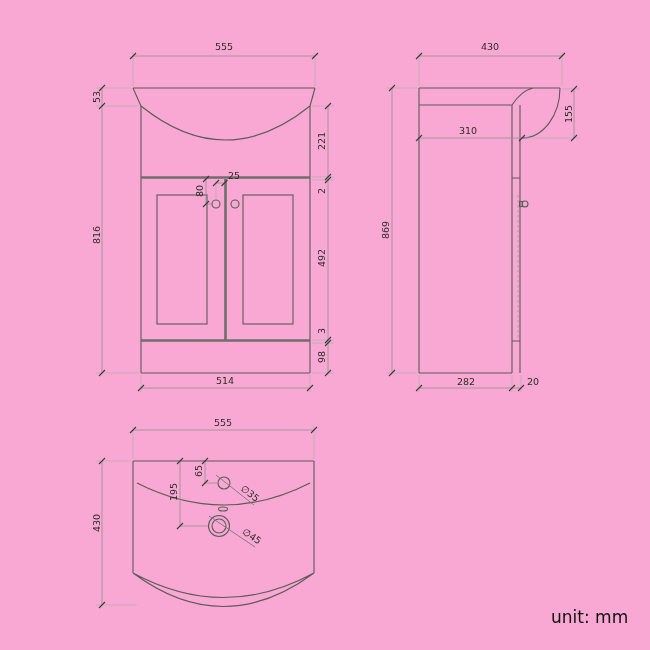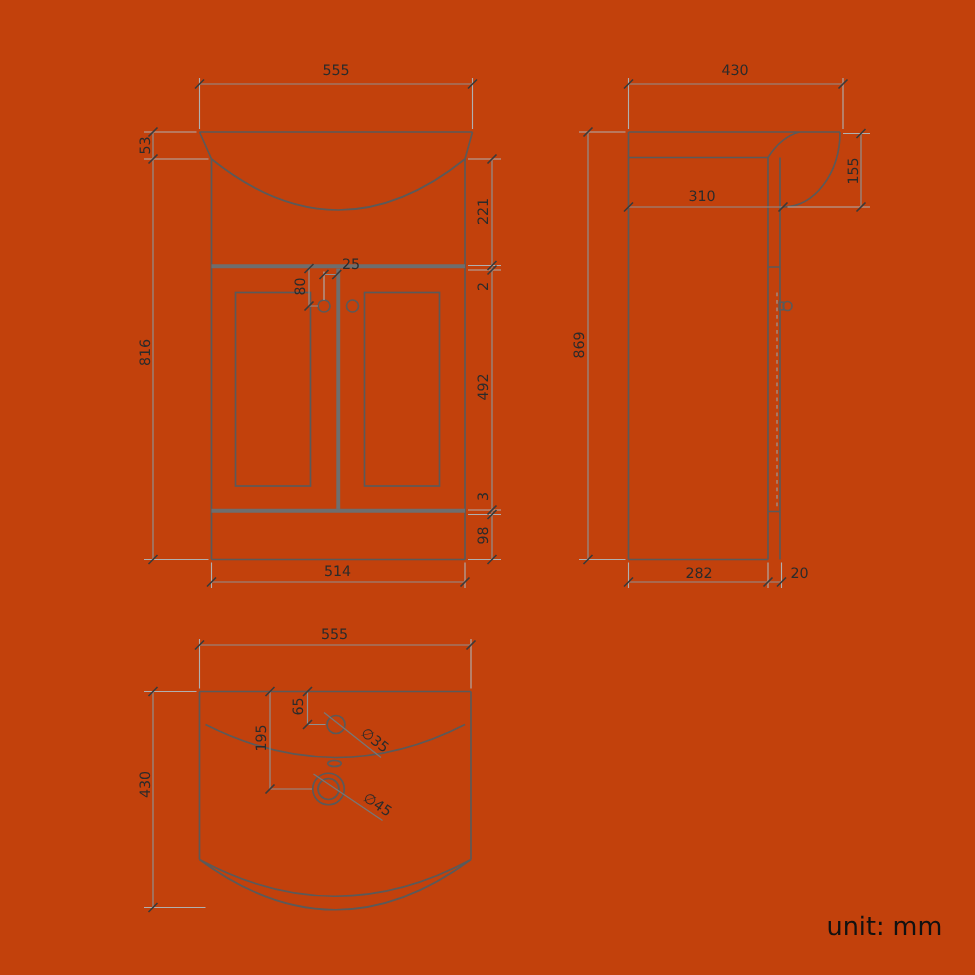--- a/index.html
+++ b/index.html
@@ -1,16 +1,16 @@
 <!DOCTYPE html>
 <html><head>
 <meta charset="utf-8">
 <style>
   html,body{margin:0;padding:0;background:#ffffff;}
-  .canvas{position:relative;width:650px;height:650px;background:#c2410c;overflow:hidden;
+  .canvas{position:relative;width:650px;height:650px;background:#f9a8d4;overflow:hidden;
           font-family:"DejaVu Sans", "Liberation Sans", sans-serif;}
   svg text{font-family:"DejaVu Sans", "Liberation Sans", sans-serif;font-size:9.5px;fill:#2b2b2b;}
   svg text.unit{font-size:17px;fill:#111111;}
   .outline{stroke:#5a5a5a;stroke-width:1.1;fill:none;}
   .thick{stroke:#6e6e6e;stroke-width:2.6;fill:none;}
   .ext{stroke:#b0b0b0;stroke-width:0.75;fill:none;}
   .dim{stroke:#909090;stroke-width:0.8;fill:none;}
   .tick{stroke:#3a3a3a;stroke-width:1.1;fill:none;}
   .leader{stroke:#777777;stroke-width:0.9;fill:none;}
   .dashed{stroke:#9a9a9a;stroke-width:0.8;fill:none;stroke-dasharray:2.5 2.5;}

